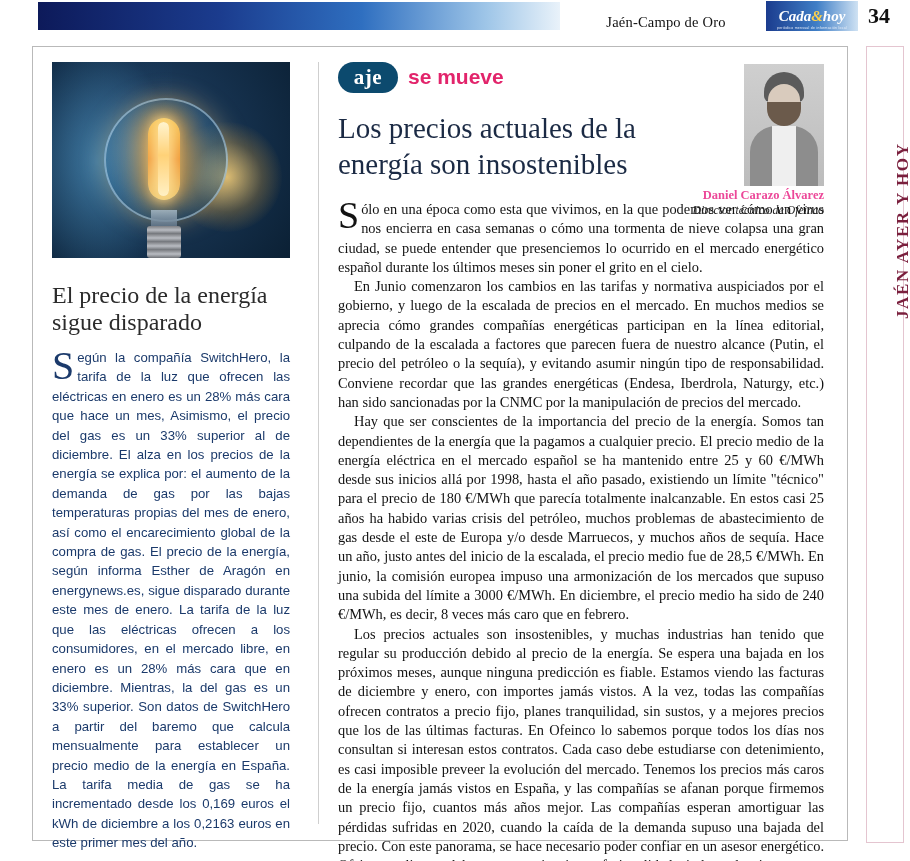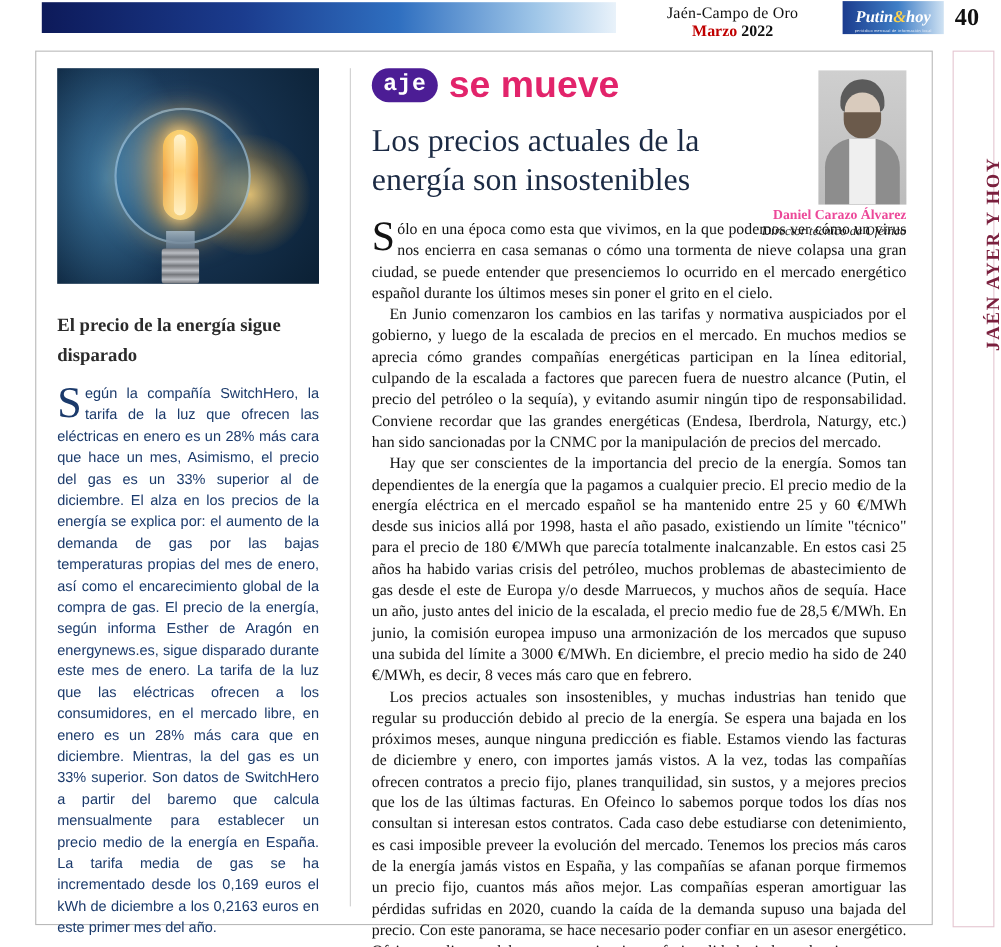--- a/index.html
+++ b/index.html
@@ -37,21 +37,21 @@
     top: 0px;
     width: 200px;
     text-align: center;
   }
   .header-center .loc {
     font-family: "Liberation Serif", serif;
     font-size: 14.5px;
     color: #111111;
     letter-spacing: 0.2px;
     line-height: 16px;
-    margin-top: 4px;
+    margin-top: 14px;
   }
   .header-center .date {
     font-family: "Liberation Serif", serif;
     font-size: 14.5px;
     line-height: 16px;
     margin-top: 1px;
   }
   .header-center .date .m {
     color: #c00000;
     font-weight: bold;
@@ -211,25 +211,25 @@
     left: 95px;
     top: 164px;
     width: 34px;
     height: 32px;
     background: repeating-linear-gradient(180deg, #7d7f84 0px, #b9bcc2 4px, #6e7176 8px);
     border-radius: 3px;
   }
 
   .left-title {
     font-family: "Liberation Serif", serif;
-    font-size: 17px;
+    font-size: 24px;
     line-height: 27px;
     color: #2b2b2b;
     margin-top: 24px;
-    font-weight: bold;
+    font-weight: normal;
   }
   .left-body {
     margin-top: 12px;
     font-family: "Liberation Sans", sans-serif;
     font-size: 13.2px;
     line-height: 19.4px;
     color: #1b3a6b;
     text-align: justify;
   }
   .dropcap {
@@ -262,33 +262,33 @@
   .aje-row {
     display: flex;
     align-items: center;
     gap: 10px;
     height: 34px;
   }
   .aje-badge {
     width: 60px;
     height: 31px;
     border-radius: 16px;
-    background: #4c1d95;
+    background: #0c4a6e;
     color: #ffffff;
-    font-family: Liberation Mono, monospace;
+    font-family: Liberation Serif, serif;
     font-size: 21px;
     font-weight: bold;
     display: flex;
     align-items: center;
     justify-content: center;
     letter-spacing: 0.5px;
   }
   .aje-text {
     font-family: "Liberation Sans", sans-serif;
-    font-size: 34px;
+    font-size: 21px;
     font-weight: bold;
     color: #e2246b;
   }
   .headline {
     margin-top: 16px;
     width: 364px;
     font-family: "Liberation Serif", serif;
     font-size: 29px;
     line-height: 36px;
     color: #1b2a44;
@@ -394,34 +394,30 @@
   }
 </style>
 </head>
 <body>
 
 <div class="page-header">
   <div class="header-bar"></div>
 
   <div class="header-center">
     <div class="loc">Jaén-Campo de Oro</div>
-    <div class="date">
-      <span class="m">Marzo</span>
-      <span class="y">2022</span>
-    </div>
   </div>
 
   <div class="logo-box">
     <div class="logo-text">
-      <span>Putin</span><span class="amp">&amp;</span><span>hoy</span>
+      <span>Cada</span><span class="amp">&amp;</span><span>hoy</span>
     </div>
     <div class="logo-sub">periódico mensual de información local</div>
   </div>
 
-  <div class="page-number">40</div>
+  <div class="page-number">34</div>
 </div>
 
 <div class="side-tab">
   <div class="vtext">JAÉN AYER Y HOY</div>
 </div>
 
 <div class="frame"></div>
 
 <div class="col-left">
   <div class="bulb-photo">

